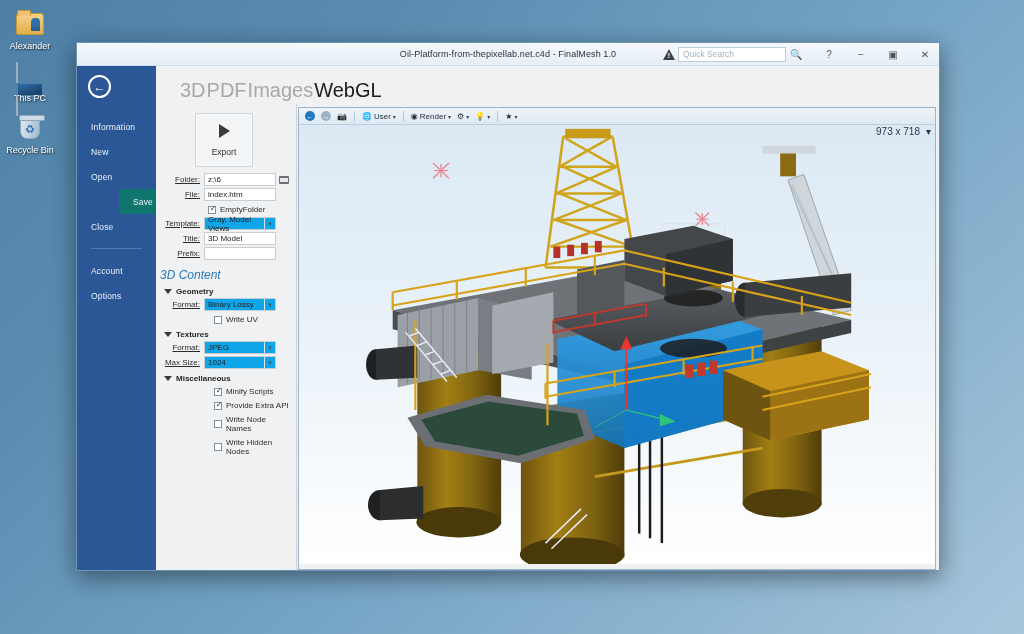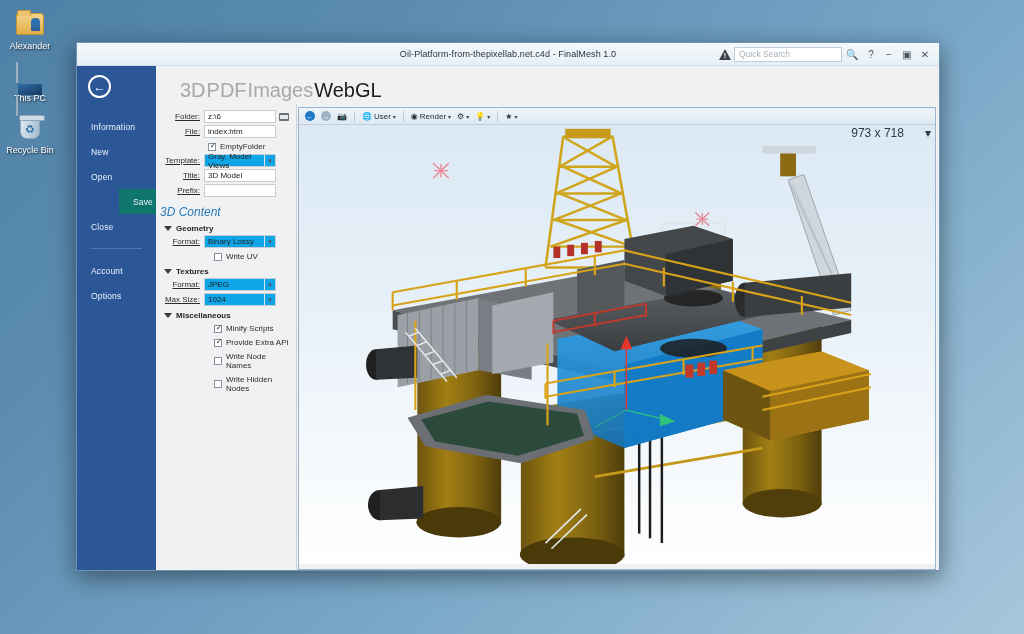--- a/index.html
+++ b/index.html
@@ -84,21 +84,21 @@
   #title-bar {
     height: 23px; background: linear-gradient(#f4f8fb, #e6eff6);
     border-bottom: 1px solid #cfdded;
     display: flex; align-items: center; position: relative; flex: none;
   }
   #window-title {
     position: absolute; left: 0; right: 0; text-align: center;
     font-size: 9px; color: #27333d; letter-spacing: .1px;
   }
   #title-right {
-    margin-left: auto; display: flex; align-items: center; gap: 2px;
+    margin-left: auto; display: flex; align-items: center; gap: 16px;
     padding-right: 6px; position: relative; z-index: 2;
   }
   #quick-search-wrap { display:flex; align-items:center; gap:3px; }
   .warn-icon { width: 12px; height: 11px; position: relative; }
   .warn-icon::before {
     content:""; position:absolute; left:0; top:0;
     border-left:6px solid transparent; border-right:6px solid transparent;
     border-bottom:11px solid #3d4349;
   }
   .warn-icon::after {
@@ -247,22 +247,22 @@
   .caret { font-size: 6px; color: #3a4650; }
   .vt-circ {
     width: 10px; height: 10px; border-radius: 50%; display: flex;
     align-items: center; justify-content: center; font-size: 7px; color: #fff;
   }
   #viewport {
     flex: 1; position: relative; min-height: 0; overflow: hidden;
     background: linear-gradient(180deg, #dce9f4 0%, #e6f0f8 38%, #f2f7fb 68%, #ffffff 100%);
   }
   #res-label {
-    position: absolute; right: 4px; top: 1px; font-size: 12px; color: #2b3a46;
-    display: flex; align-items: flex-start; gap: 21px;
+    position: absolute; right: 4px; top: 1px; font-size: 10px; color: #2b3a46;
+    display: flex; align-items: flex-start; gap: 6px;
   }
   #status-strip { height: 5px; flex: none; background: #f0f1f2; }
 
   
   svg#scene { position: absolute; inset: 0; width: 100%; height: 100%; }
 </style>
 </head>
 <body>
 
 <div id="desktop-icons">
@@ -323,20 +323,24 @@
         <span class="tab">3D</span>
         <span class="tab">PDF</span>
         <span class="tab">Images</span>
         <span class="tab active">WebGL</span>
       </div>
 
       <div id="backstage-main">
 
         <div id="settings-pane">
 
+          <div id="export-button">
+            <span class="play-tri"></span>
+            <span id="export-label">Export</span>
+          </div>
 
           <div class="field-row">
             <span class="field-label">Folder:</span>
             <input class="field-input" type="text" value="z:\6" style="">
             <span class="browse-btn">
               <span class="mini-folder"></span>
             </span>
           </div>
 
           <div class="field-row">

